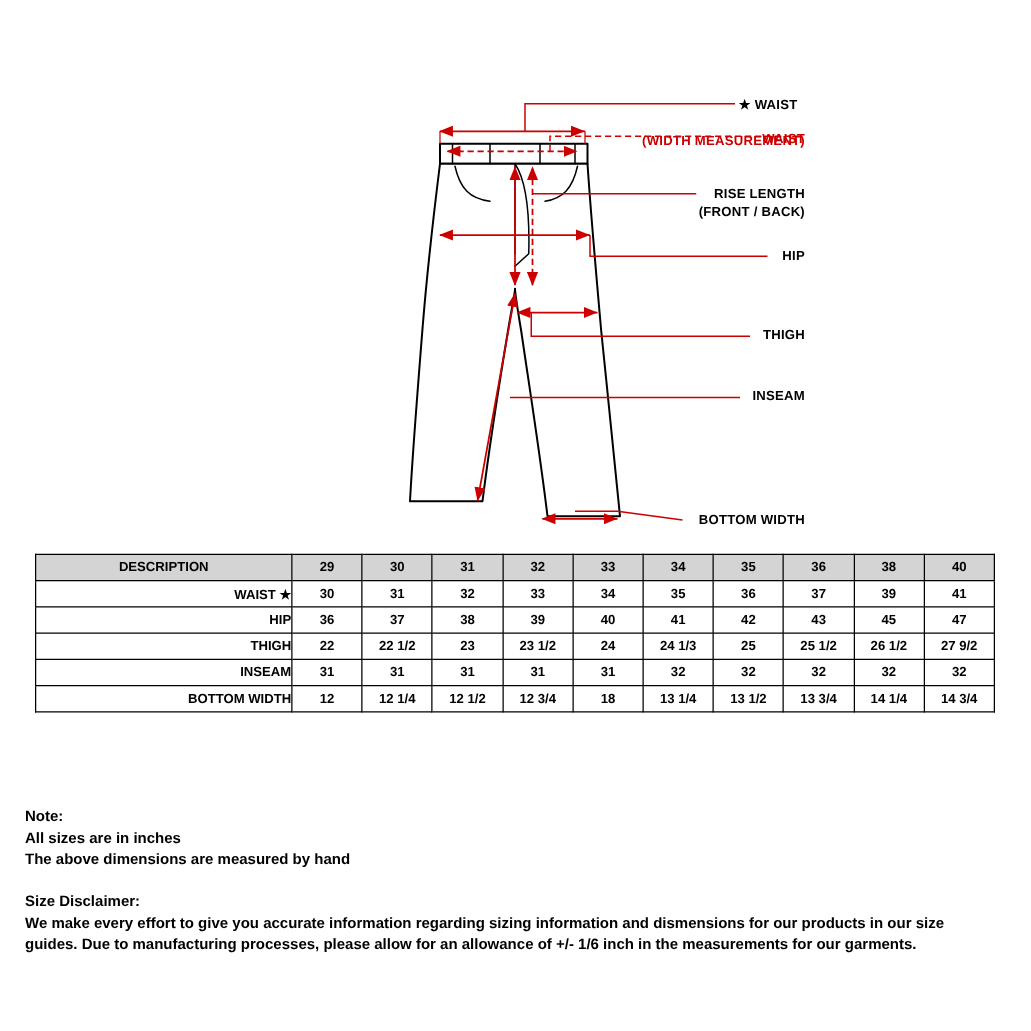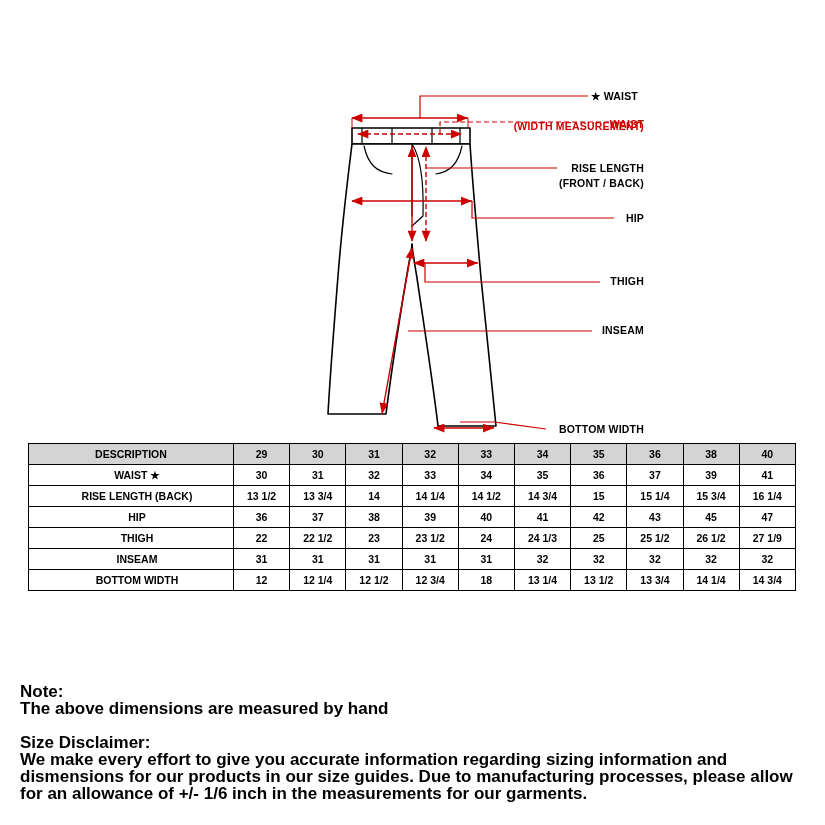--- a/index.html
+++ b/index.html
@@ -13,21 +13,21 @@
     position: relative;
     font-family: "Liberation Sans", sans-serif;
     color: #000000;
     overflow: hidden;
   }
 
   
   #diagram-area {
     position: absolute;
     left: 0;
-    top: 16px;
+    top: 3px;
     width: 825px;
     height: 432px;
   }
   #diagram-svg {
     position: absolute;
     left: 0;
     top: 0;
   }
 
   .callout-label {
@@ -66,34 +66,34 @@
     padding: 0;
   }
   table.size-table thead th {
     background: #d4d4d4;
     text-align: center;
   }
   table.size-table thead th.desc-head {
     width: 204px;
   }
   table.size-table tbody td.rowlabel {
-    text-align: center;
+    text-align: right;
     padding-left: 12px;
   }
   table.size-table tbody td.val {
     text-align: center;
   }
 
   
   #notes {
     position: absolute;
     left: 20px;
-    top: 683px;
+    top: 645px;
     width: 780px;
-    font-size: 17px;
+    font-size: 12px;
     font-weight: bold;
     line-height: 17px;
   }
   #notes .block {
     margin: 0;
   }
   #notes .gap {
     height: 17px;
   }
   #disclaimer-body {
@@ -219,33 +219,20 @@
         <td class="val">32</td>
         <td class="val">33</td>
         <td class="val">34</td>
         <td class="val">35</td>
         <td class="val">36</td>
         <td class="val">37</td>
         <td class="val">39</td>
         <td class="val">41</td>
       </tr>
       <tr>
-        <td class="rowlabel">RISE LENGTH (BACK)</td>
-        <td class="val">13 1/2</td>
-        <td class="val">13 3/4</td>
-        <td class="val">14</td>
-        <td class="val">14 1/4</td>
-        <td class="val">14 1/2</td>
-        <td class="val">14 3/4</td>
-        <td class="val">15</td>
-        <td class="val">15 1/4</td>
-        <td class="val">15 3/4</td>
-        <td class="val">16 1/4</td>
-      </tr>
-      <tr>
         <td class="rowlabel">HIP</td>
         <td class="val">36</td>
         <td class="val">37</td>
         <td class="val">38</td>
         <td class="val">39</td>
         <td class="val">40</td>
         <td class="val">41</td>
         <td class="val">42</td>
         <td class="val">43</td>
         <td class="val">45</td>
@@ -255,21 +242,21 @@
         <td class="rowlabel">THIGH</td>
         <td class="val">22</td>
         <td class="val">22 1/2</td>
         <td class="val">23</td>
         <td class="val">23 1/2</td>
         <td class="val">24</td>
         <td class="val">24 1/3</td>
         <td class="val">25</td>
         <td class="val">25 1/2</td>
         <td class="val">26 1/2</td>
-        <td class="val">27 1/9</td>
+        <td class="val">27 9/2</td>
       </tr>
       <tr>
         <td class="rowlabel">INSEAM</td>
         <td class="val">31</td>
         <td class="val">31</td>
         <td class="val">31</td>
         <td class="val">31</td>
         <td class="val">31</td>
         <td class="val">32</td>
         <td class="val">32</td>
@@ -289,17 +276,18 @@
         <td class="val">13 3/4</td>
         <td class="val">14 1/4</td>
         <td class="val">14 3/4</td>
       </tr>
     </tbody>
   </table>
 </div>
 
 <div id="notes">
   <div class="block">Note:</div>
+  <div class="block">All sizes are in inches</div>
   <div class="block">The above dimensions are measured by hand</div>
   <div class="gap"></div>
   <div class="block">Size Disclaimer:</div>
   <div id="disclaimer-body">We make every effort to give you accurate information regarding sizing information and dismensions for our products in our size guides. Due to manufacturing processes, please allow for an allowance of +/- 1/6 inch in the measurements for our garments.</div>
 </div>
 
 </body></html>

